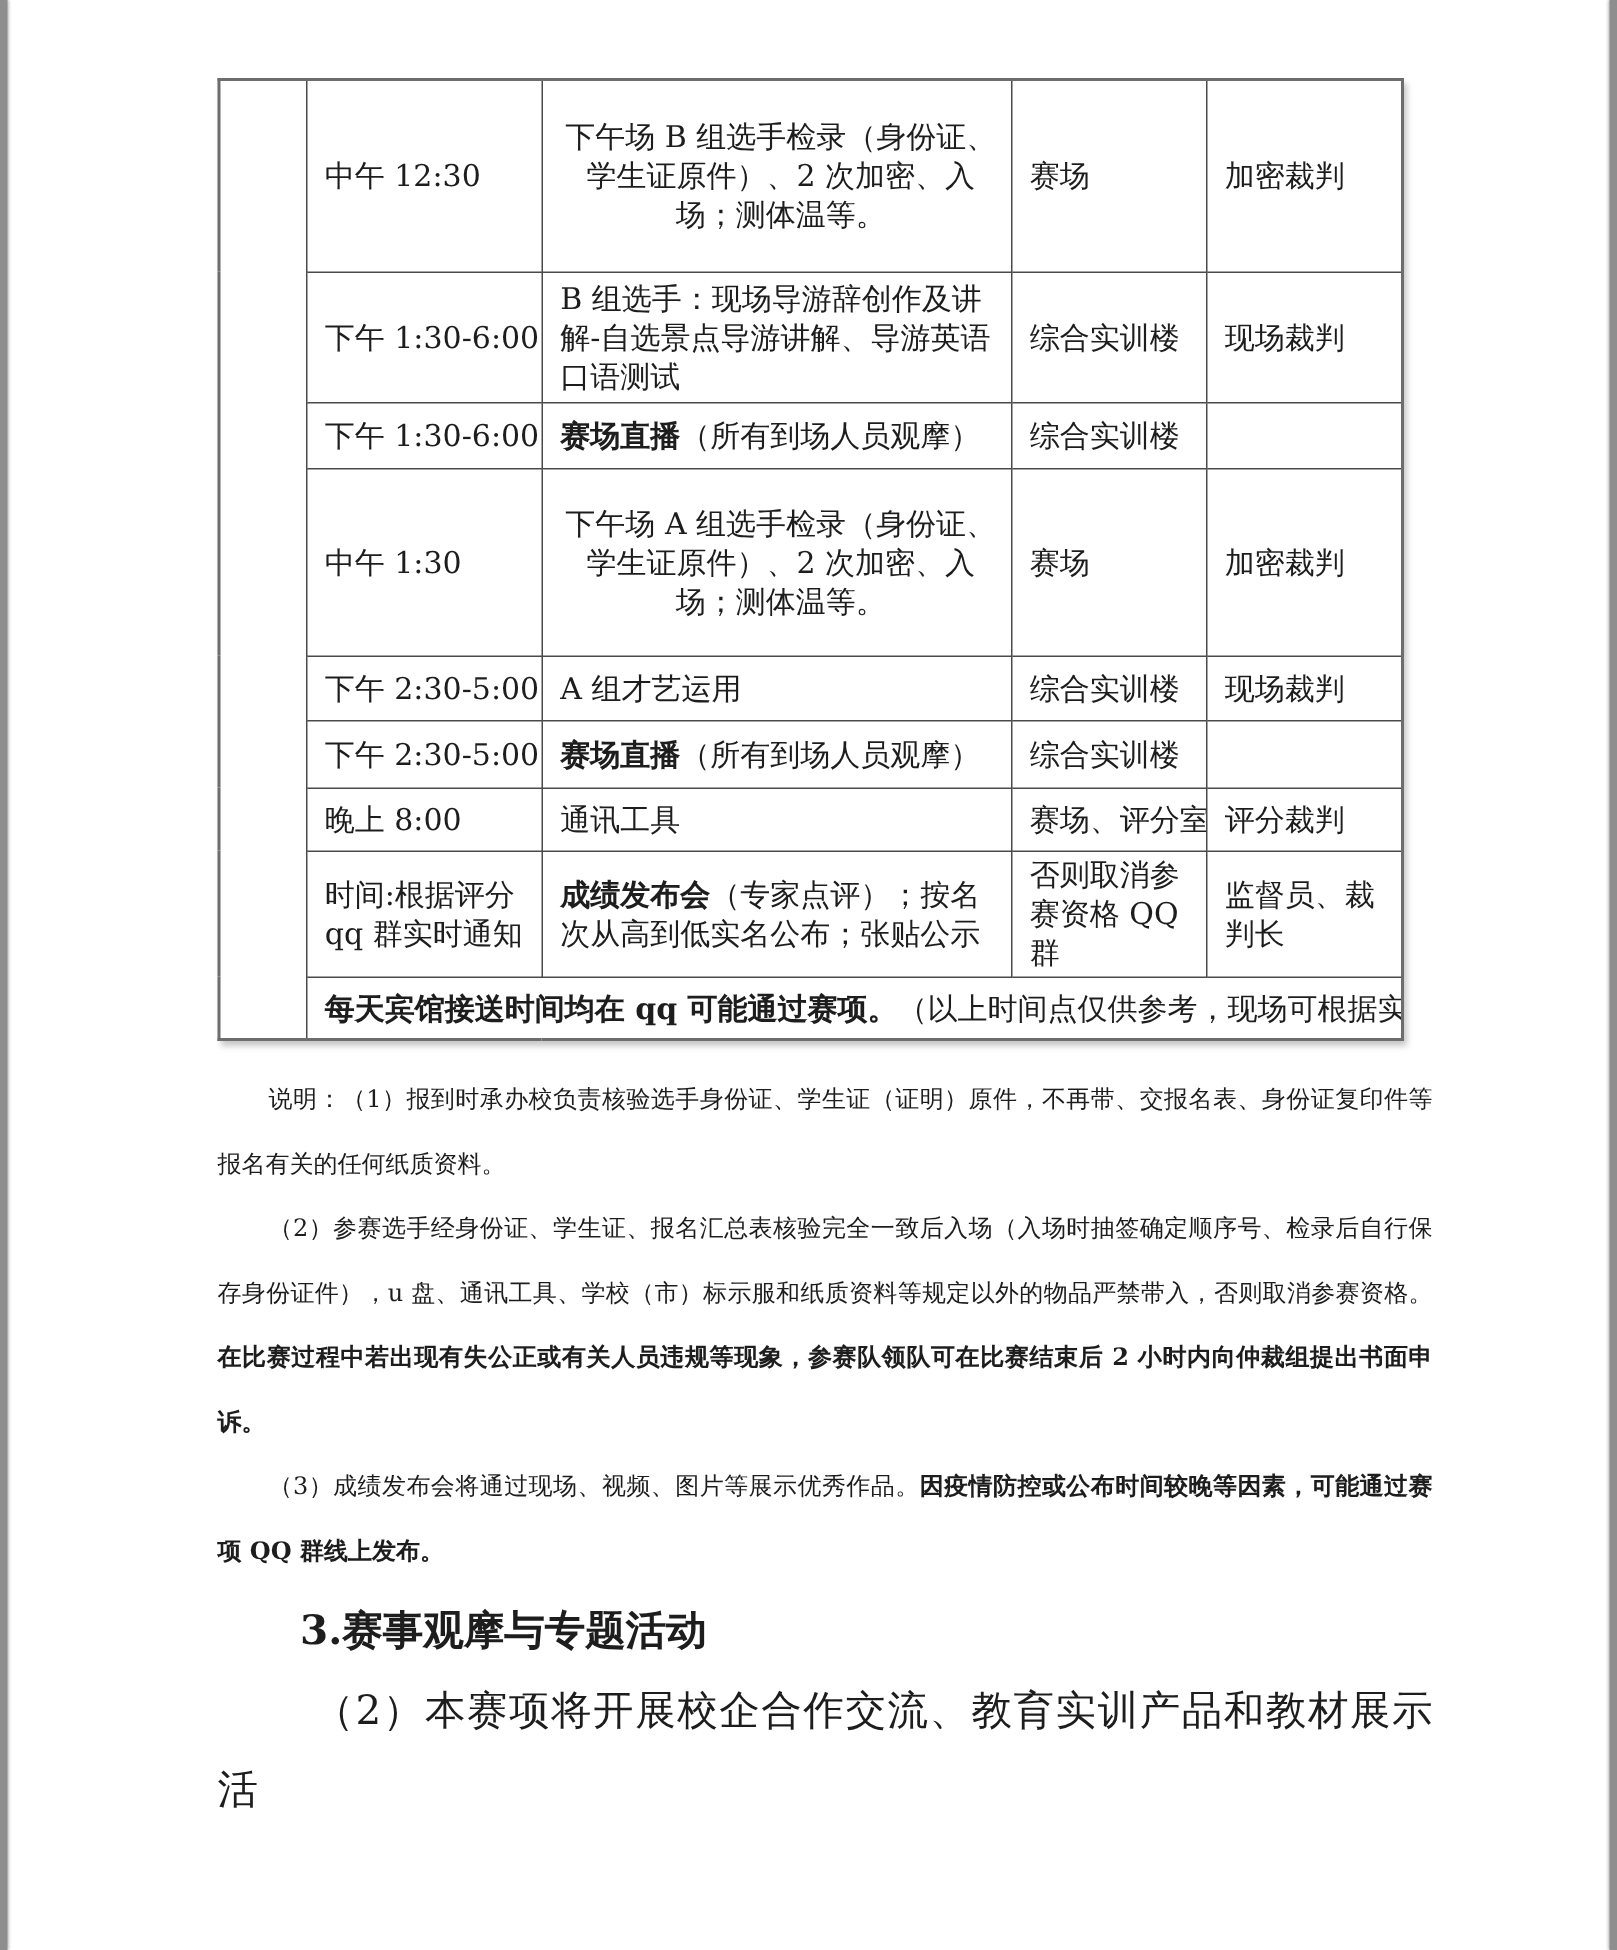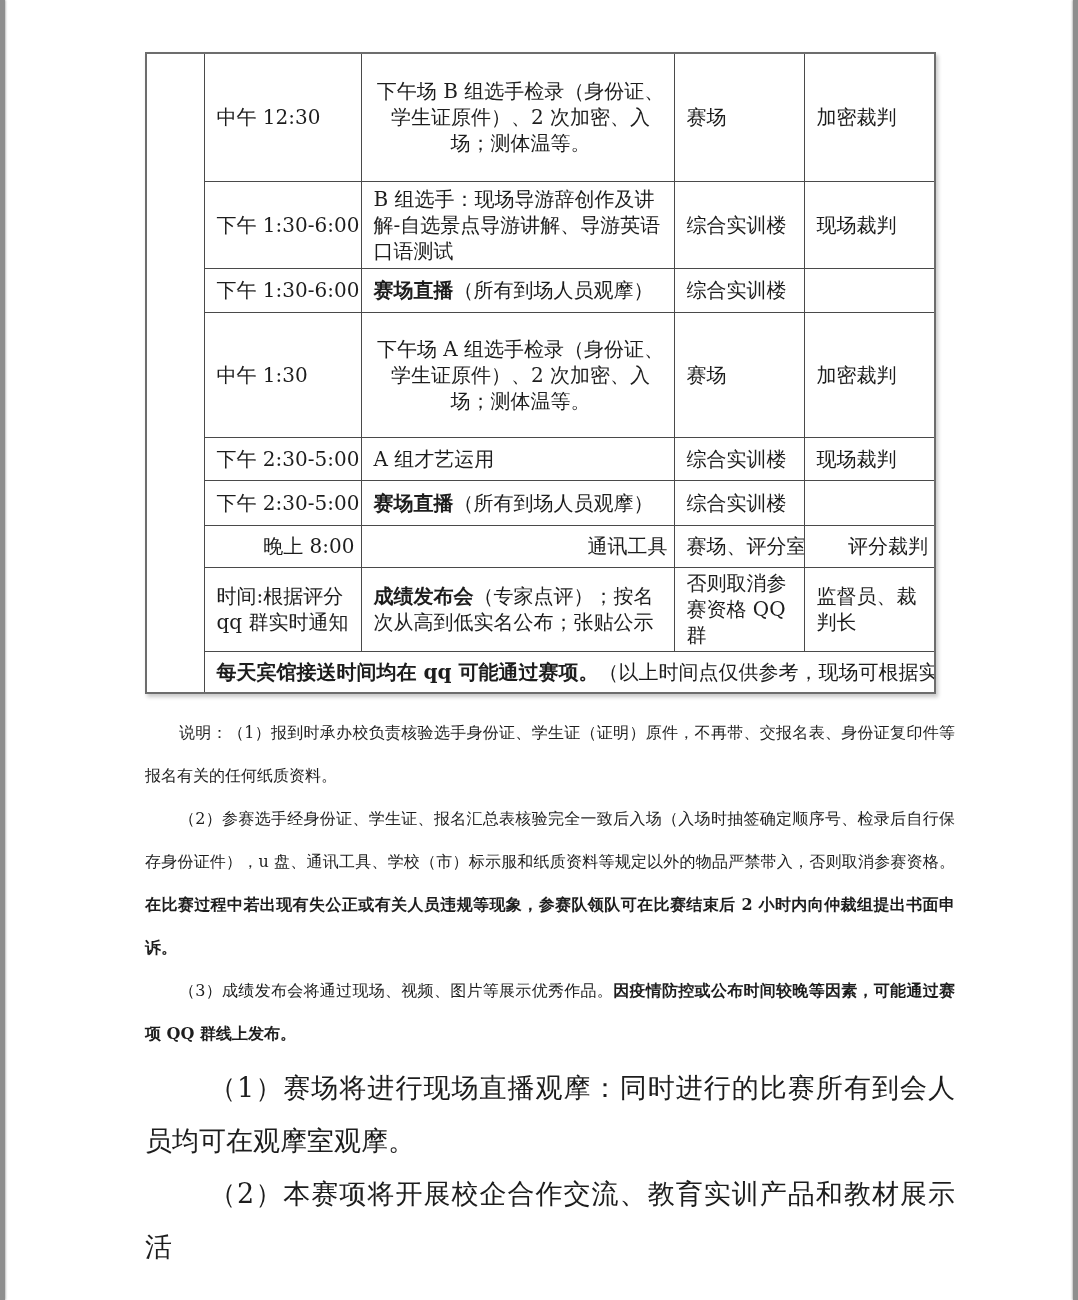--- a/index.html
+++ b/index.html
@@ -136,21 +136,21 @@
       <td class="nowrap"><span>A 组才艺运用</span></td>
       <td class="nowrap"><span>综合实训楼</span></td>
       <td class="nowrap"><span>现场裁判</span></td>
     </tr>
     <tr style="height:45px;">
       <td class="nowrap"><span>下午 2:30-5:00</span></td>
       <td class="nowrap"><span class="bold">赛场直播</span><span>（所有到场人员观摩）</span></td>
       <td class="nowrap"><span>综合实训楼</span></td>
       <td class="nowrap"><span></span></td>
     </tr>
-    <tr style="height:42px;text-align:right;">
+    <tr style="height:42px;">
       <td class="nowrap"><span>晚上 8:00</span></td>
       <td class="nowrap"><span>通讯工具</span></td>
       <td class="nowrap"><span>赛场、评分室</span></td>
       <td class="nowrap"><span>评分裁判</span></td>
     </tr>
     <tr style="height:84px;padding-left:25px;">
       <td class="lh41"><span>时间:根据评分 qq 群实时通知</span></td>
       <td class="lh41"><span class="bold">成绩发布会</span><span>（专家点评）；按名次从高到低实名公布；张贴公示</span></td>
       <td class="lh41"><span>否则取消参赛资格 QQ 群</span></td>
       <td class="lh41"><span>监督员、裁判长</span></td>
@@ -161,17 +161,17 @@
   </tbody>
     </table>
 
   <div class="notes">
     <p><span>说明：（1）报到时承办校负责核验选手身份证、学生证（证明）原件，不再带、交报名表、身份证复印件等报名有关的任何纸质资料。</span></p>
     <p><span>（2）参赛选手经身份证、学生证、报名汇总表核验完全一致后入场（入场时抽签确定顺序号、检录后自行保存身份证件），u 盘、通讯工具、学校（市）标示服和纸质资料等规定以外的物品严禁带入，否则取消参赛资格。</span><span class="bold">在比赛过程中若出现有失公正或有关人员违规等现象，参赛队领队可在比赛结束后 2 小时内向仲裁组提出书面申诉。</span></p>
     <p><span>（3）成绩发布会将通过现场、视频、图片等展示优秀作品。</span><span class="bold">因疫情防控或公布时间较晚等因素，可能通过赛项 QQ 群线上发布。</span></p>
   </div>
 
   <div class="sec3">
-    <p class="body">（1）赛场将进行现场直播观摩：同时进行的比赛所有到会人员均可在观摩室观摩。</p>
+    <p class="heading">3.赛事观摩与专题活动</p>
     <p class="body">（2）本赛项将开展校企合作交流、教育实训产品和教材展示活</p>
   </div>
 
 </div>
 
 </body></html>

